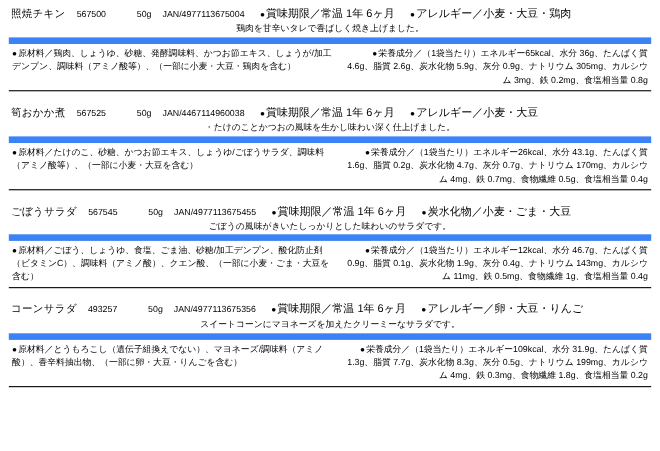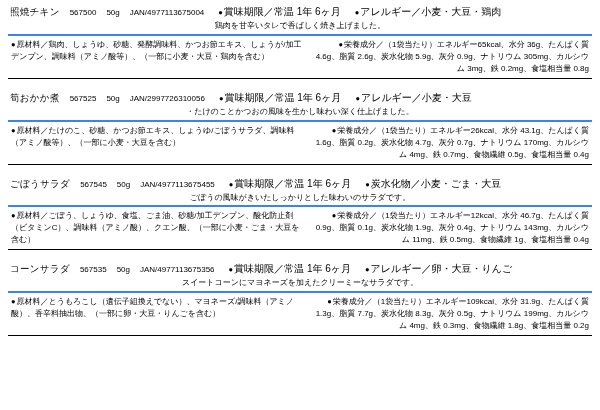--- a/index.html
+++ b/index.html
@@ -36,21 +36,21 @@
     text-align: right;
   }
   .pname {
     font-size: 9.5px;
     font-weight: normal;
     margin-right: 10px;
     letter-spacing: 0.3px;
   }
   .pcode {
     font-size: 8px;
-    margin-right: 10px;
+    margin-right: 28px;
   }
   .pweight {
     font-size: 8px;
     margin-right: 10px;
   }
   .pjan {
     font-size: 8px;
     margin-right: 14px;
   }
   .bullet {
@@ -65,21 +65,21 @@
     font-size: 8px;
     padding: 1px 2px 2px 2px;
     line-height: 1.35;
   }
   .desc div {
     white-space: nowrap;
     text-align: center;
   }
   .table {
     display: flex;
-    border-top: 2px solid #3b82f6;
+    border-top: 6px solid #3b82f6;
     border-bottom: 1px solid #000;
     width: 584px;
     box-sizing: border-box;
   }
   .cell-left {
     width: 303px;
     box-sizing: border-box;
     padding: 3px 4px 3px 3px;
     border-right: 0;
     line-height: 1.5;
@@ -129,21 +129,21 @@
     </div>
   </div>
 
   <div class="gap"></div>
 
   <div class="product">
     <div class="hdr-line">
       <span class="pname">筍おかか煮</span>
       <span class="pcode">567525</span>
       <span class="pweight">50g</span>
-      <span class="pjan">JAN/2997726310056</span>
+      <span class="pjan">JAN/4467114960038</span>
       <span class="bullet">●</span>
       <span class="kv">賞味期限／常温 1年 6ヶ月</span>
       <span class="bullet">●</span>
       <span class="kv">アレルギー／小麦・大豆</span>
     </div>
     <div class="desc">
       <div>・たけのことかつおの風味を生かし味わい深く仕上げました。</div>
     </div>
     <div class="table">
       <div class="cell-left">
@@ -179,21 +179,21 @@
         <span class="bullet">●</span><span class="ingred-text">栄養成分／（1袋当たり）エネルギー12kcal、水分 46.7g、たんぱく質 0.9g、脂質 0.1g、炭水化物 1.9g、灰分 0.4g、ナトリウム 143mg、カルシウム 11mg、鉄 0.5mg、食物繊維 1g、食塩相当量 0.4g</span>
       </div>
     </div>
   </div>
 
   <div class="gap"></div>
 
   <div class="product">
     <div class="hdr-line">
       <span class="pname">コーンサラダ</span>
-      <span class="pcode">567535</span>
+      <span class="pcode">493257</span>
       <span class="pweight">50g</span>
       <span class="pjan">JAN/4977113675356</span>
       <span class="bullet">●</span>
       <span class="kv">賞味期限／常温 1年 6ヶ月</span>
       <span class="bullet">●</span>
       <span class="kv">アレルギー／卵・大豆・りんご</span>
     </div>
     <div class="desc">
       <div>スイートコーンにマヨネーズを加えたクリーミーなサラダです。</div>
     </div>

